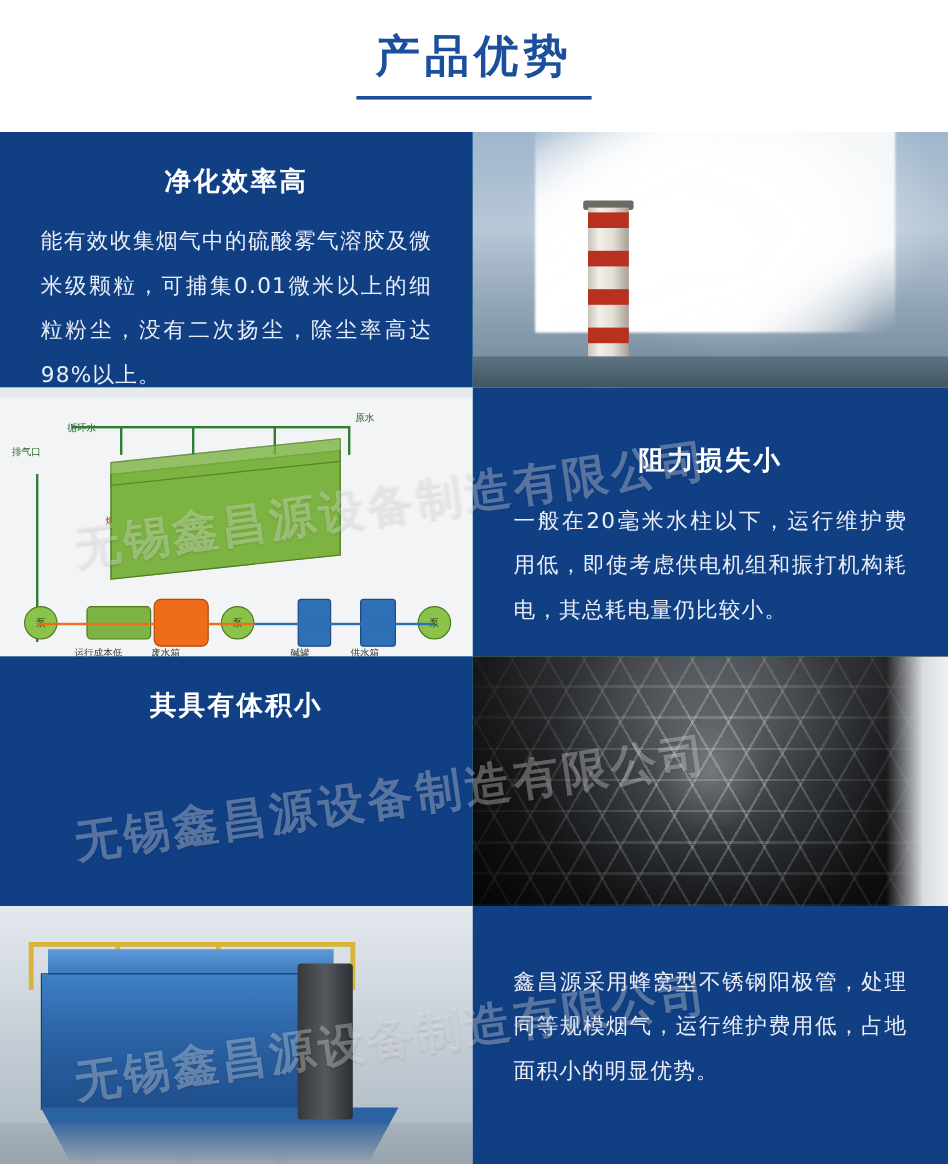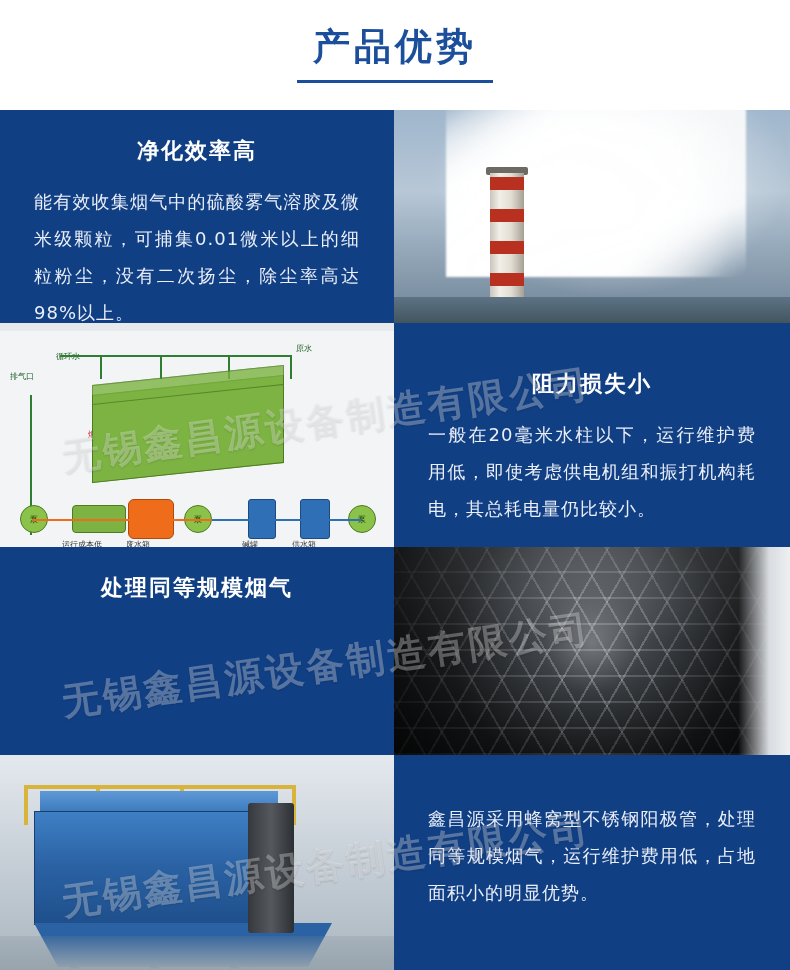--- a/index.html
+++ b/index.html
@@ -257,21 +257,21 @@
       <div class="dg-cap" style="left:242px;top:216px;">碱罐</div>
       <div class="dg-cap" style="left:292px;top:216px;">供水箱</div>
     </div>
 
     <div class="cell txt pad-more">
       <div class="cell-title">阻力损失小</div>
       <div class="cell-body">一般在20毫米水柱以下，运行维护费用低，即使考虑供电机组和振打机构耗电，其总耗电量仍比较小。</div>
     </div>
 
     <div class="cell txt">
-      <div class="cell-title">处理同等规模烟气</div>
+      <div class="cell-title">其具有体积小</div>
     </div>
 
     <div class="cell pic pic-honey">
       <div class="honey-grid"></div>
       <div class="honey-edge"></div>
     </div>
 
     <div class="cell pic pic-equip">
       <div class="eq-sky"></div>
       <div class="eq-rail"></div>

